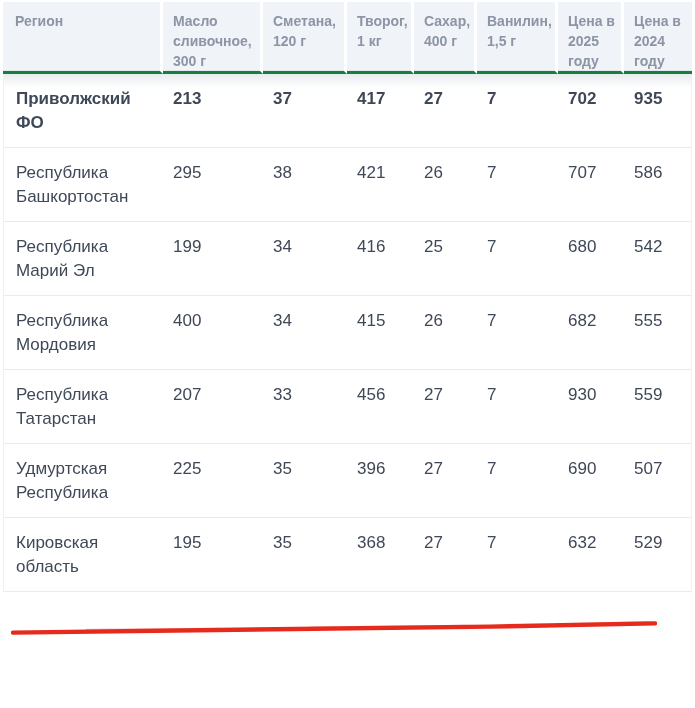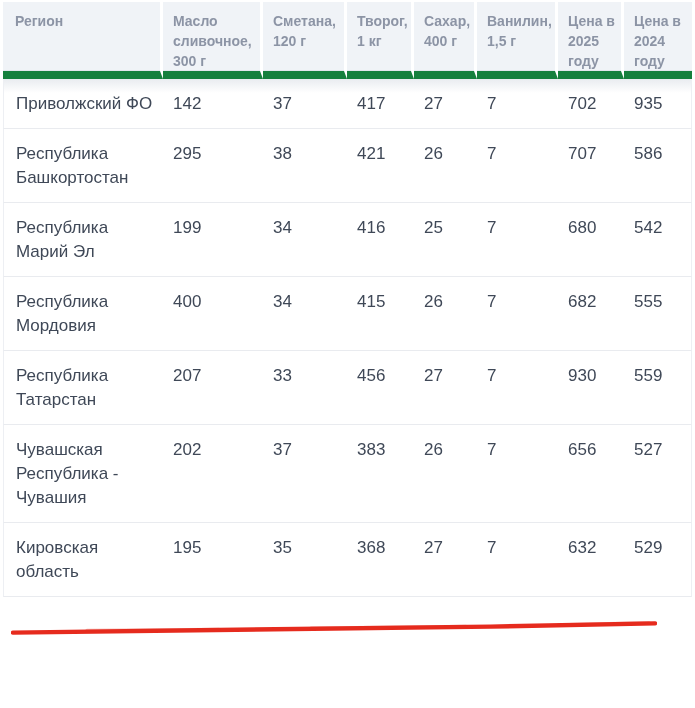--- a/index.html
+++ b/index.html
@@ -28,21 +28,21 @@
     color: #8c94a5;
     font-size: 14px;
     font-weight: 700;
     line-height: 20px;
     text-align: left;
     vertical-align: top;
     box-sizing: border-box;
     height: 71px;
     padding: 9px 5px 0 10px;
     border-right: 3px solid #ffffff;
-    border-bottom: 8px solid #15803d;
+    border-bottom: 3px solid #15803d;
     box-shadow: inset 0 -1px 0 #e3e7ec;
     white-space: pre-line;
   }
   table.price-table th:first-child { padding-left: 12px; }
   table.price-table th:last-child  { border-right: none; }
   table.price-table td {
     background: #ffffff;
     color: #3f4857;
     font-size: 17px;
     font-weight: 400;
@@ -57,20 +57,21 @@
   table.price-table td:first-child {
     padding-left: 12px;
     border-left: 1px solid #edeff3;
   }
   table.price-table td:last-child {
     border-right: 1px solid #edeff3;
   }
   
   table.price-table tr.first-row td {
     background-image: linear-gradient(to bottom, #e9ecf0 0px, #ffffff 14px);
+    font-weight: bold;
   }
   .red-underline {
     position: absolute;
     left: 11px;
     top: 619px; 
     width: 646px;
     height: 16px;
     z-index: 3;
     pointer-events: none;
   }
@@ -108,21 +109,21 @@
 2025
 году</th>
           <th>Цена в
 2024
 году</th>
         </tr>
     </thead>
     <tbody id="body-rows">
         <tr class="first-row">
           <td>Приволжский ФО</td>
-          <td>142</td>
+          <td>213</td>
           <td>37</td>
           <td>417</td>
           <td>27</td>
           <td>7</td>
           <td>702</td>
           <td>935</td>
         </tr>
         <tr>
           <td>Республика
 Башкортостан</td>
@@ -161,30 +162,29 @@
 Татарстан</td>
           <td>207</td>
           <td>33</td>
           <td>456</td>
           <td>27</td>
           <td>7</td>
           <td>930</td>
           <td>559</td>
         </tr>
         <tr>
-          <td>Чувашская
-Республика -
-Чувашия</td>
-          <td>202</td>
-          <td>37</td>
-          <td>383</td>
-          <td>26</td>
-          <td>7</td>
-          <td>656</td>
-          <td>527</td>
+          <td>Удмуртская
+Республика</td>
+          <td>225</td>
+          <td>35</td>
+          <td>396</td>
+          <td>27</td>
+          <td>7</td>
+          <td>690</td>
+          <td>507</td>
         </tr>
         <tr>
           <td>Кировская
 область</td>
           <td>195</td>
           <td>35</td>
           <td>368</td>
           <td>27</td>
           <td>7</td>
           <td>632</td>

